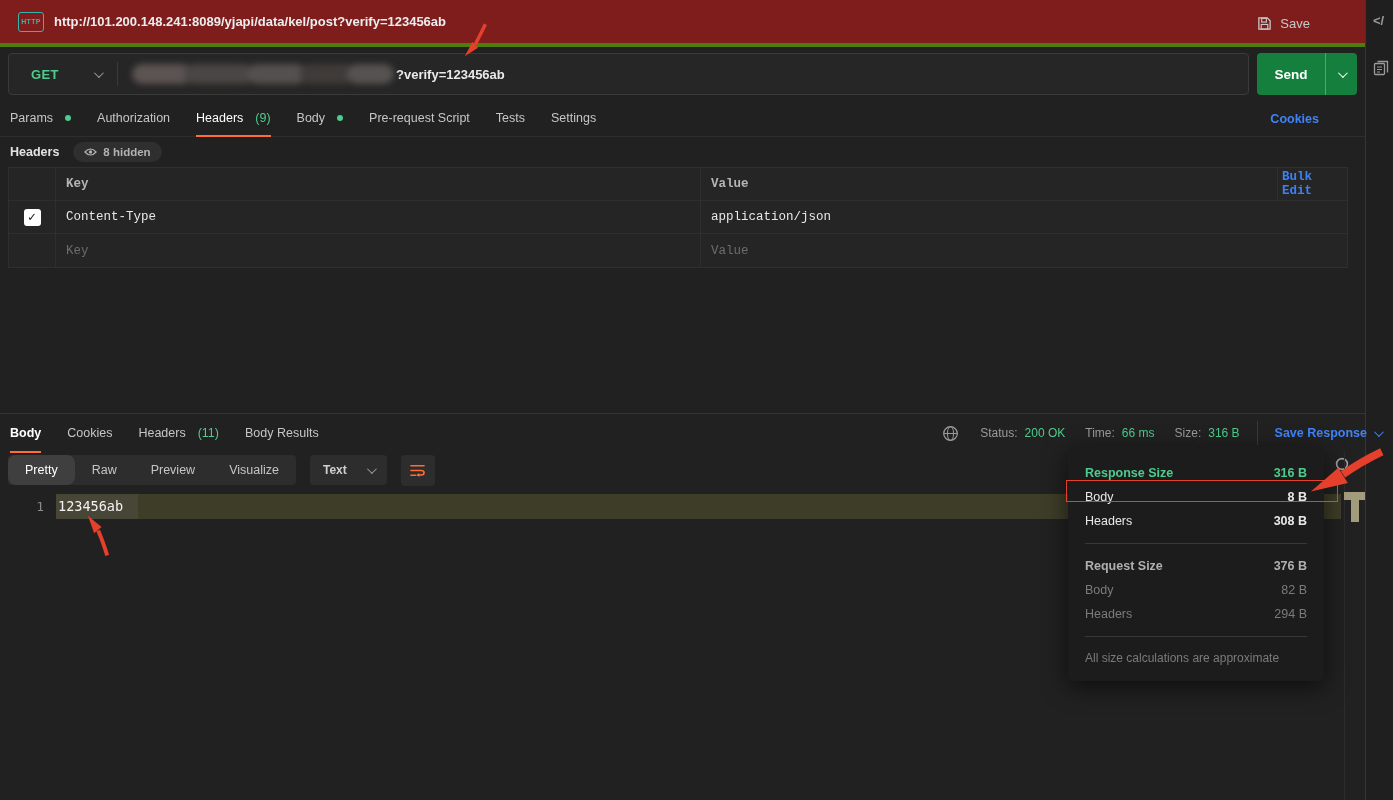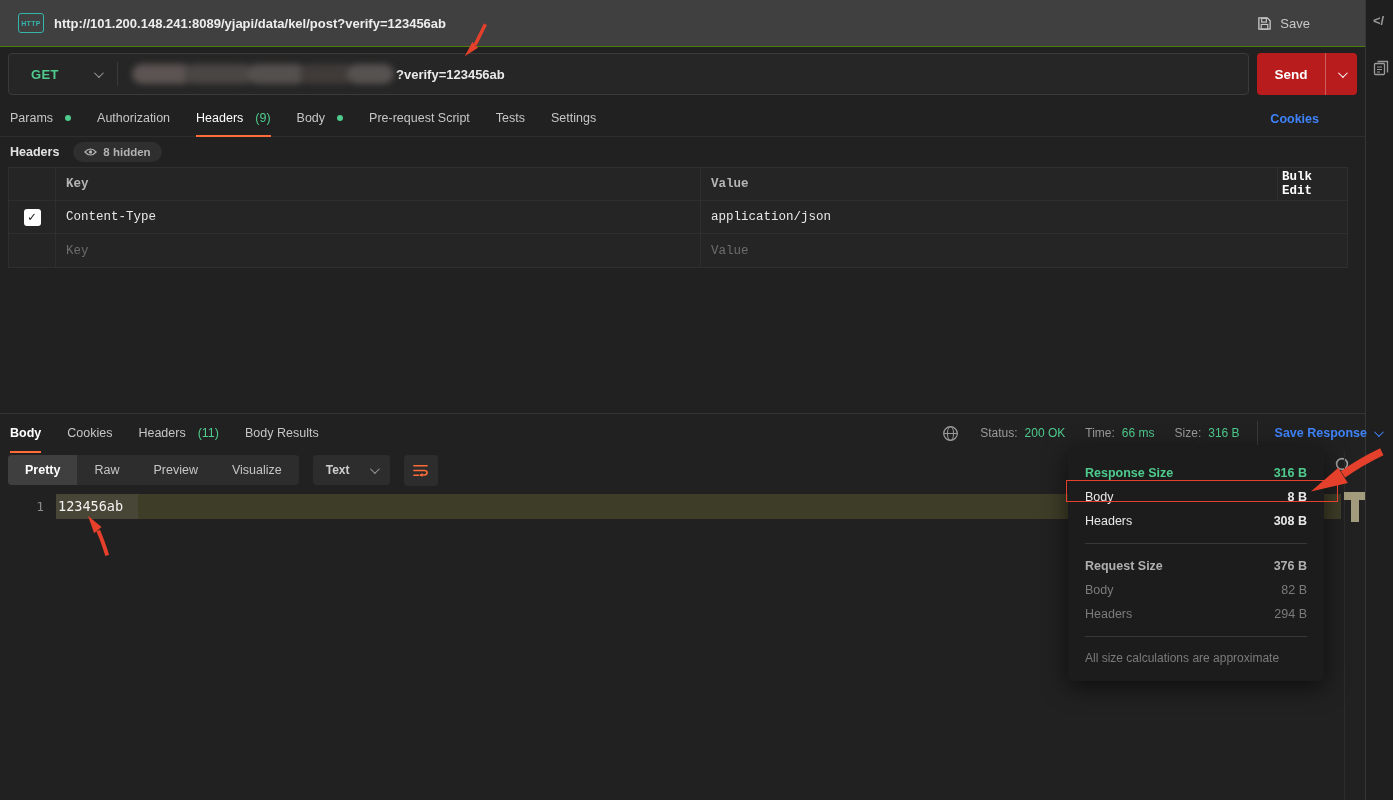--- a/index.html
+++ b/index.html
@@ -1,40 +1,40 @@
 <!DOCTYPE html>
 <html><head>
 <meta charset="utf-8">
 <style>
   * { margin:0; padding:0; box-sizing:border-box; }
   html,body { width:1393px; height:800px; overflow:hidden; }
   body { font-family:"Liberation Sans", sans-serif; background:#212121; color:#e8e8e8; position:relative; }
   svg { display:block; }
 
   
-  .topbar { position:absolute; left:0; top:0; width:1365px; height:47px; background:#404040; border-bottom:1px solid #4d7c0f; display:flex; align-items:center;text-align:right; }
+  .topbar { position:absolute; left:0; top:0; width:1365px; height:47px; background:#7f1d1d; border-bottom:4px solid #4d7c0f; display:flex; align-items:center;text-align:right; }
   .http-badge { margin-left:18px; width:26px; height:20px; border:1.5px solid #35b5ab; border-radius:3px; color:#35b5ab; font-size:7px; font-weight:bold; display:flex; align-items:center; justify-content:center; letter-spacing:.3px; }
   .topbar-title { margin-left:10px; font-size:13px; font-weight:bold; color:#ededed; }
   .save-cluster { position:absolute; right:55px; top:0; height:47px; display:flex; align-items:center; gap:8px; color:#c9c9c9; font-size:13px; cursor:pointer; }
 
   
   .sidebar-right { position:absolute; right:0; top:0; width:28px; height:800px; background:#1f1f1f; border-left:1px solid #363636; }
   .sb-code { position:absolute; top:13px; left:7px; color:#9a9a9a; font-size:13px; font-weight:bold; cursor:pointer; }
   .sb-doc { position:absolute; top:60px; left:7px; cursor:pointer; }
 
   
   .url-bar { position:absolute; left:8px; top:53px; width:1241px; height:42px; background:#262626; border:1px solid #3a3a3a; border-radius:4px; display:flex; align-items:center; }
   .method { width:108px; display:flex; align-items:center; justify-content:space-between; padding:0 16px 0 22px; cursor:pointer; }
   .method-label { color:#4ecb8d; font-size:13px; font-weight:bold; letter-spacing:.3px; }
   .chev { width:7px; height:7px; border-right:1.6px solid #9a9a9a; border-bottom:1.6px solid #9a9a9a; transform:rotate(45deg) translateY(-2px); }
   .vdiv { width:1px; height:24px; background:#3a3a3a; }
   .blobs { position:relative; margin-left:14px; width:262px; height:22px; filter:blur(3px); }
   .blob { position:absolute; top:1px; height:20px; border-radius:10px; }
   .url-text { margin-left:2px; font-size:13px; font-weight:bold; color:#e9e9e9; }
-  .send-btn { position:absolute; left:1257px; top:53px; width:100px; height:42px; background:#b91c1c; border-radius:4px; display:flex; cursor:pointer; }
+  .send-btn { position:absolute; left:1257px; top:53px; width:100px; height:42px; background:#15803d; border-radius:4px; display:flex; cursor:pointer; }
   .send-main { width:68px; display:flex; align-items:center; justify-content:center; color:#fff; font-size:13.5px; font-weight:bold; }
   .send-sep { width:1px; height:100%; background:rgba(255,255,255,.28); }
   .send-caret { flex:1; display:flex; align-items:center; justify-content:center; }
   .send-caret .chev { border-color:#fff; }
 
   
   .req-tabs { position:absolute; left:0; top:100px; width:1365px; height:37px; border-bottom:1px solid #2e2e2e; display:flex; align-items:stretch; padding-left:10px; }
   .tab { position:relative; display:flex; align-items:center; gap:12px; margin-right:26px; font-size:12.5px; color:#c6c6c6; cursor:pointer; white-space:nowrap; }
   .tab.active { color:#fff; }
   .tab.active::after { content:""; position:absolute; left:0; right:0; bottom:-1px; height:2px; background:#ff6c37; }
@@ -48,38 +48,38 @@
   .pill { display:flex; align-items:center; gap:6px; background:#2f2f2f; border-radius:12px; padding:4px 11px; color:#b3b3b3; font-size:11.5px; font-weight:bold; cursor:pointer; }
 
   
   .htable { position:absolute; left:8px; top:167px; width:1340px; background:#252525; border:1px solid #2f2f2f; font-size:12.5px; }
   .trow { display:grid; grid-template-columns:47px 645px 577px 71px; height:33px; border-bottom:1px solid #2f2f2f;font-family:Liberation Mono, monospace; }
   .trow:last-child { border-bottom:none; }
   .tcell { display:flex; align-items:center; padding:0 10px; border-right:1px solid #2f2f2f; overflow:hidden; }
   .tcell:last-child { border-right:none; }
   .trow.data .tcell.bulk, .trow.data .tcell.val { border-right:none; }
   .th { color:#b5b5b5; font-weight:bold; }
-  .th-bulk { color:#ffffff; font-weight:bold; justify-content:center; padding:0 4px; }
+  .th-bulk { color:#3b82f6; font-weight:bold; justify-content:center; padding:0 4px; }
   .checkbox { width:17px; height:17px; background:#fff; border-radius:3px; margin:0 auto; display:flex; align-items:center; justify-content:center; color:#111; font-size:13px; font-weight:bold; cursor:pointer; }
   .placeholder { color:#6c6c6c; }
 
   
   .hdiv { position:absolute; left:0; top:413px; width:1365px; height:1px; background:#343434; }
   .resp-tabs { position:absolute; left:0; top:414px; width:1365px; height:38px; display:flex; align-items:stretch; padding-left:10px; }
   .resp-meta { position:absolute; right:12px; top:414px; height:38px; display:flex; align-items:center; gap:7px; font-size:12px; }
   .meta-label { color:#9a9a9a; }
   .meta-val { color:#4ecb8d; }
   .meta-gap { width:6px; }
   .save-resp { display:flex; align-items:center; gap:7px; color:#3f83f8; font-size:12.5px; font-weight:bold; margin-left:10px; cursor:pointer; }
   .save-resp .chev { border-color:#3f83f8; }
 
   .resp-controls { position:absolute; left:8px; top:454px; height:32px; display:flex; align-items:center; }
   .seg { display:flex; background:#2d2d2d; border-radius:4px; overflow:hidden; }
   .seg-item { padding:8px 17px; font-size:12.5px; color:#c5c5c5; cursor:pointer; }
-  .seg-item.active { background:#3f3f3f; color:#fff; font-weight:bold; border-radius:0; }
+  .seg-item.active { background:#3f3f3f; color:#fff; font-weight:normal; border-radius:8px; }
   .fmt-box { margin-left:14px; display:flex; align-items:center; gap:20px; background:#2d2d2d; border-radius:4px; padding:8px 13px; cursor:pointer; }
   .fmt-label { font-size:12px; font-weight:bold; color:#cfcfcf; }
   .wrap-btn { margin-left:14px; width:34px; height:31px; background:#2d2d2d; border-radius:4px; display:flex; align-items:center; justify-content:center; cursor:pointer; }
   .search-btn { position:absolute; left:1334px; top:456px; cursor:pointer; }
 
   
   .editor-line-hl { position:absolute; left:56px; top:494px; width:1285px; height:25px; background:#3e3d28; }
   .editor-sel { position:absolute; left:56px; top:494px; width:82px; height:25px; background:#474637; }
   .gutter-num { position:absolute; left:0; top:494px; width:44px; text-align:right; font-family:"DejaVu Sans Mono", monospace; font-size:13px; color:#8a8a8a; line-height:25px; }
   .body-text { position:absolute; left:58px; top:494px; font-family:"DejaVu Sans Mono", monospace; font-size:13.5px; color:#f2f2f2; line-height:25px; }

